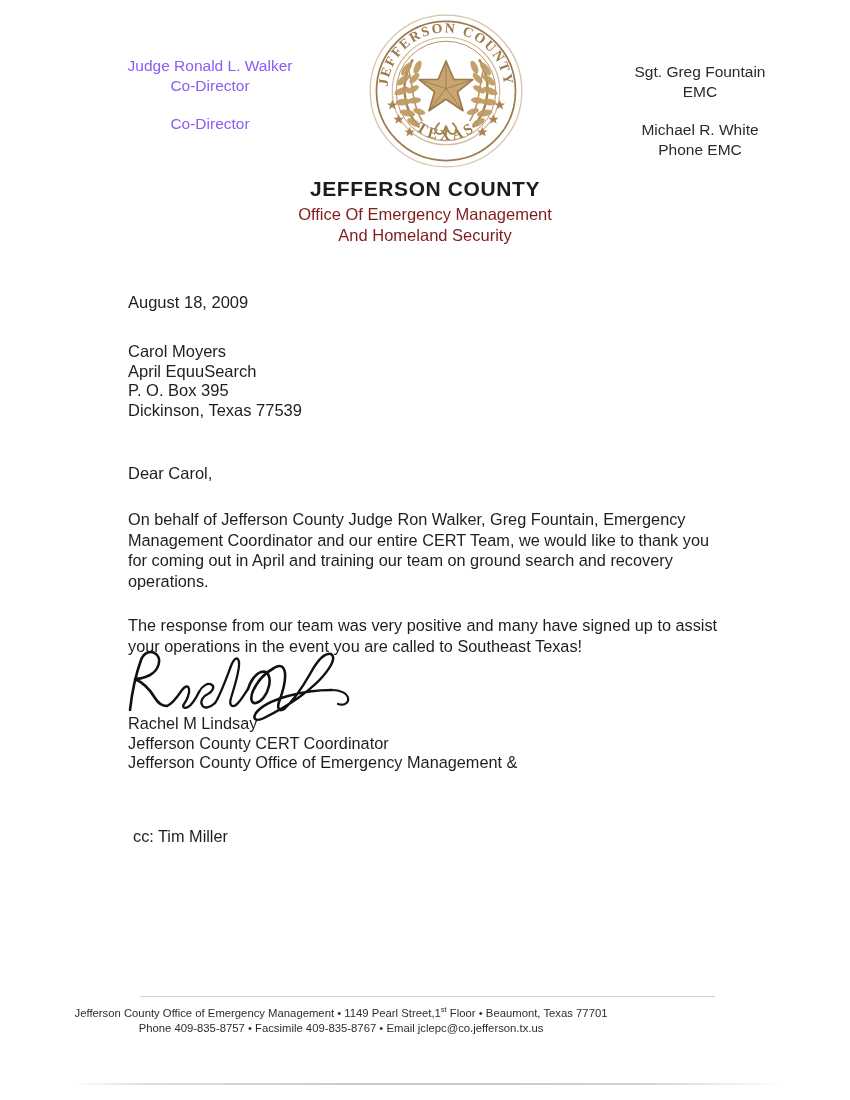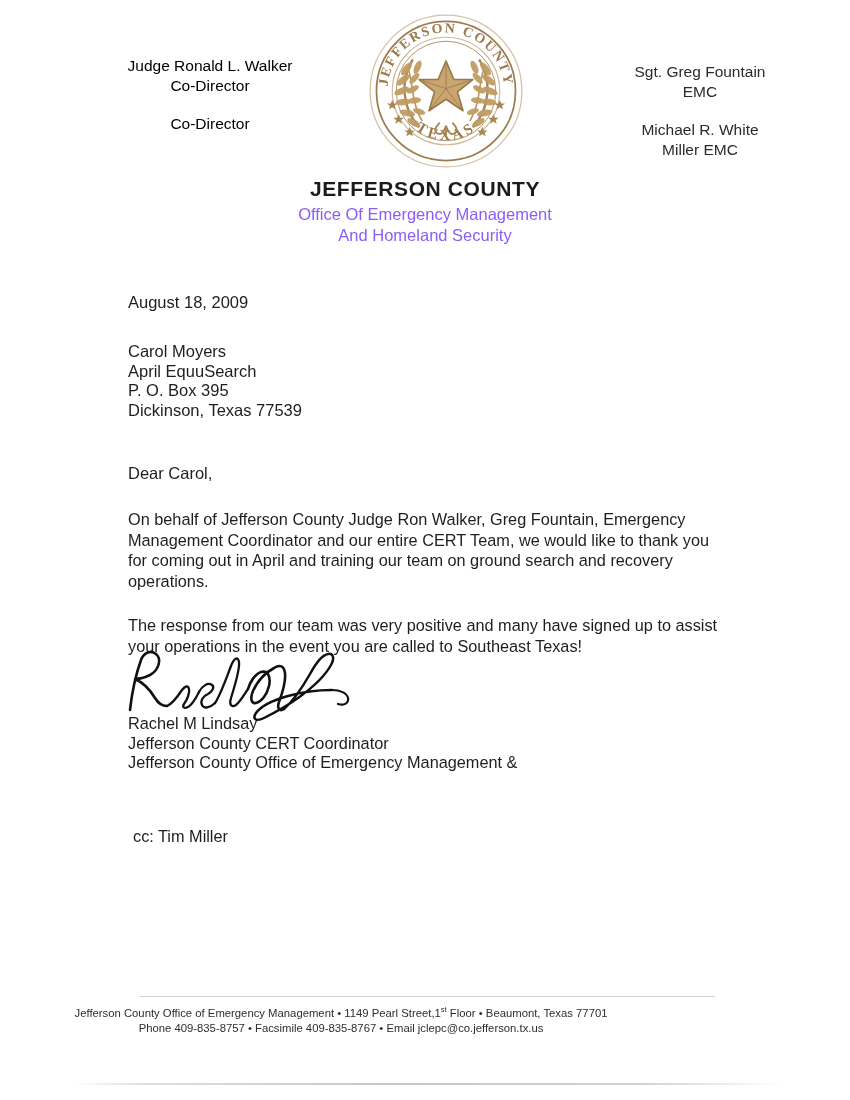--- a/index.html
+++ b/index.html
@@ -28,21 +28,21 @@
     height: 250px;
   }
   .lh-left {
     position: absolute;
     left: 60px;
     top: 56px;
     width: 300px;
     text-align: center;
     font-size: 15.5px;
     line-height: 20px;
-    color: #000000;
+    color: #8b5cf6;
   }
   .lh-right {
     position: absolute;
     left: 575px;
     top: 62px;
     width: 250px;
     text-align: center;
     font-size: 15.5px;
     line-height: 20px;
     color: #2b2b2b;
@@ -71,21 +71,21 @@
   }
   .org-name {
     font-size: 21px;
     font-weight: bold;
     letter-spacing: 0.6px;
     color: #1c1c1c;
     line-height: 25px;
   }
   .org-sub {
     font-size: 16.5px;
-    color: #8b5cf6;
+    color: #7f1d1d;
     line-height: 21px;
     margin-top: 3px;
   }
 
   
   .body-area {
     position: absolute;
     left: 128px;
     top: 292px;
     width: 620px;
@@ -290,21 +290,21 @@
       </svg>
     </div>
 
     <div class="lh-right">
       <div class="lh-block">
         <div class="lh-name">Sgt. Greg Fountain</div>
         <div class="lh-title">EMC</div>
       </div>
       <div class="lh-block">
         <div class="lh-name">Michael R. White</div>
-        <div class="lh-title">Miller EMC</div>
+        <div class="lh-title">Phone EMC</div>
       </div>
     </div>
 
     <div class="org">
       <div class="org-name">JEFFERSON COUNTY</div>
       <div class="org-sub">Office Of Emergency Management</div>
       <div class="org-sub" style="margin-top:0">And Homeland Security</div>
     </div>
   </div>
 

